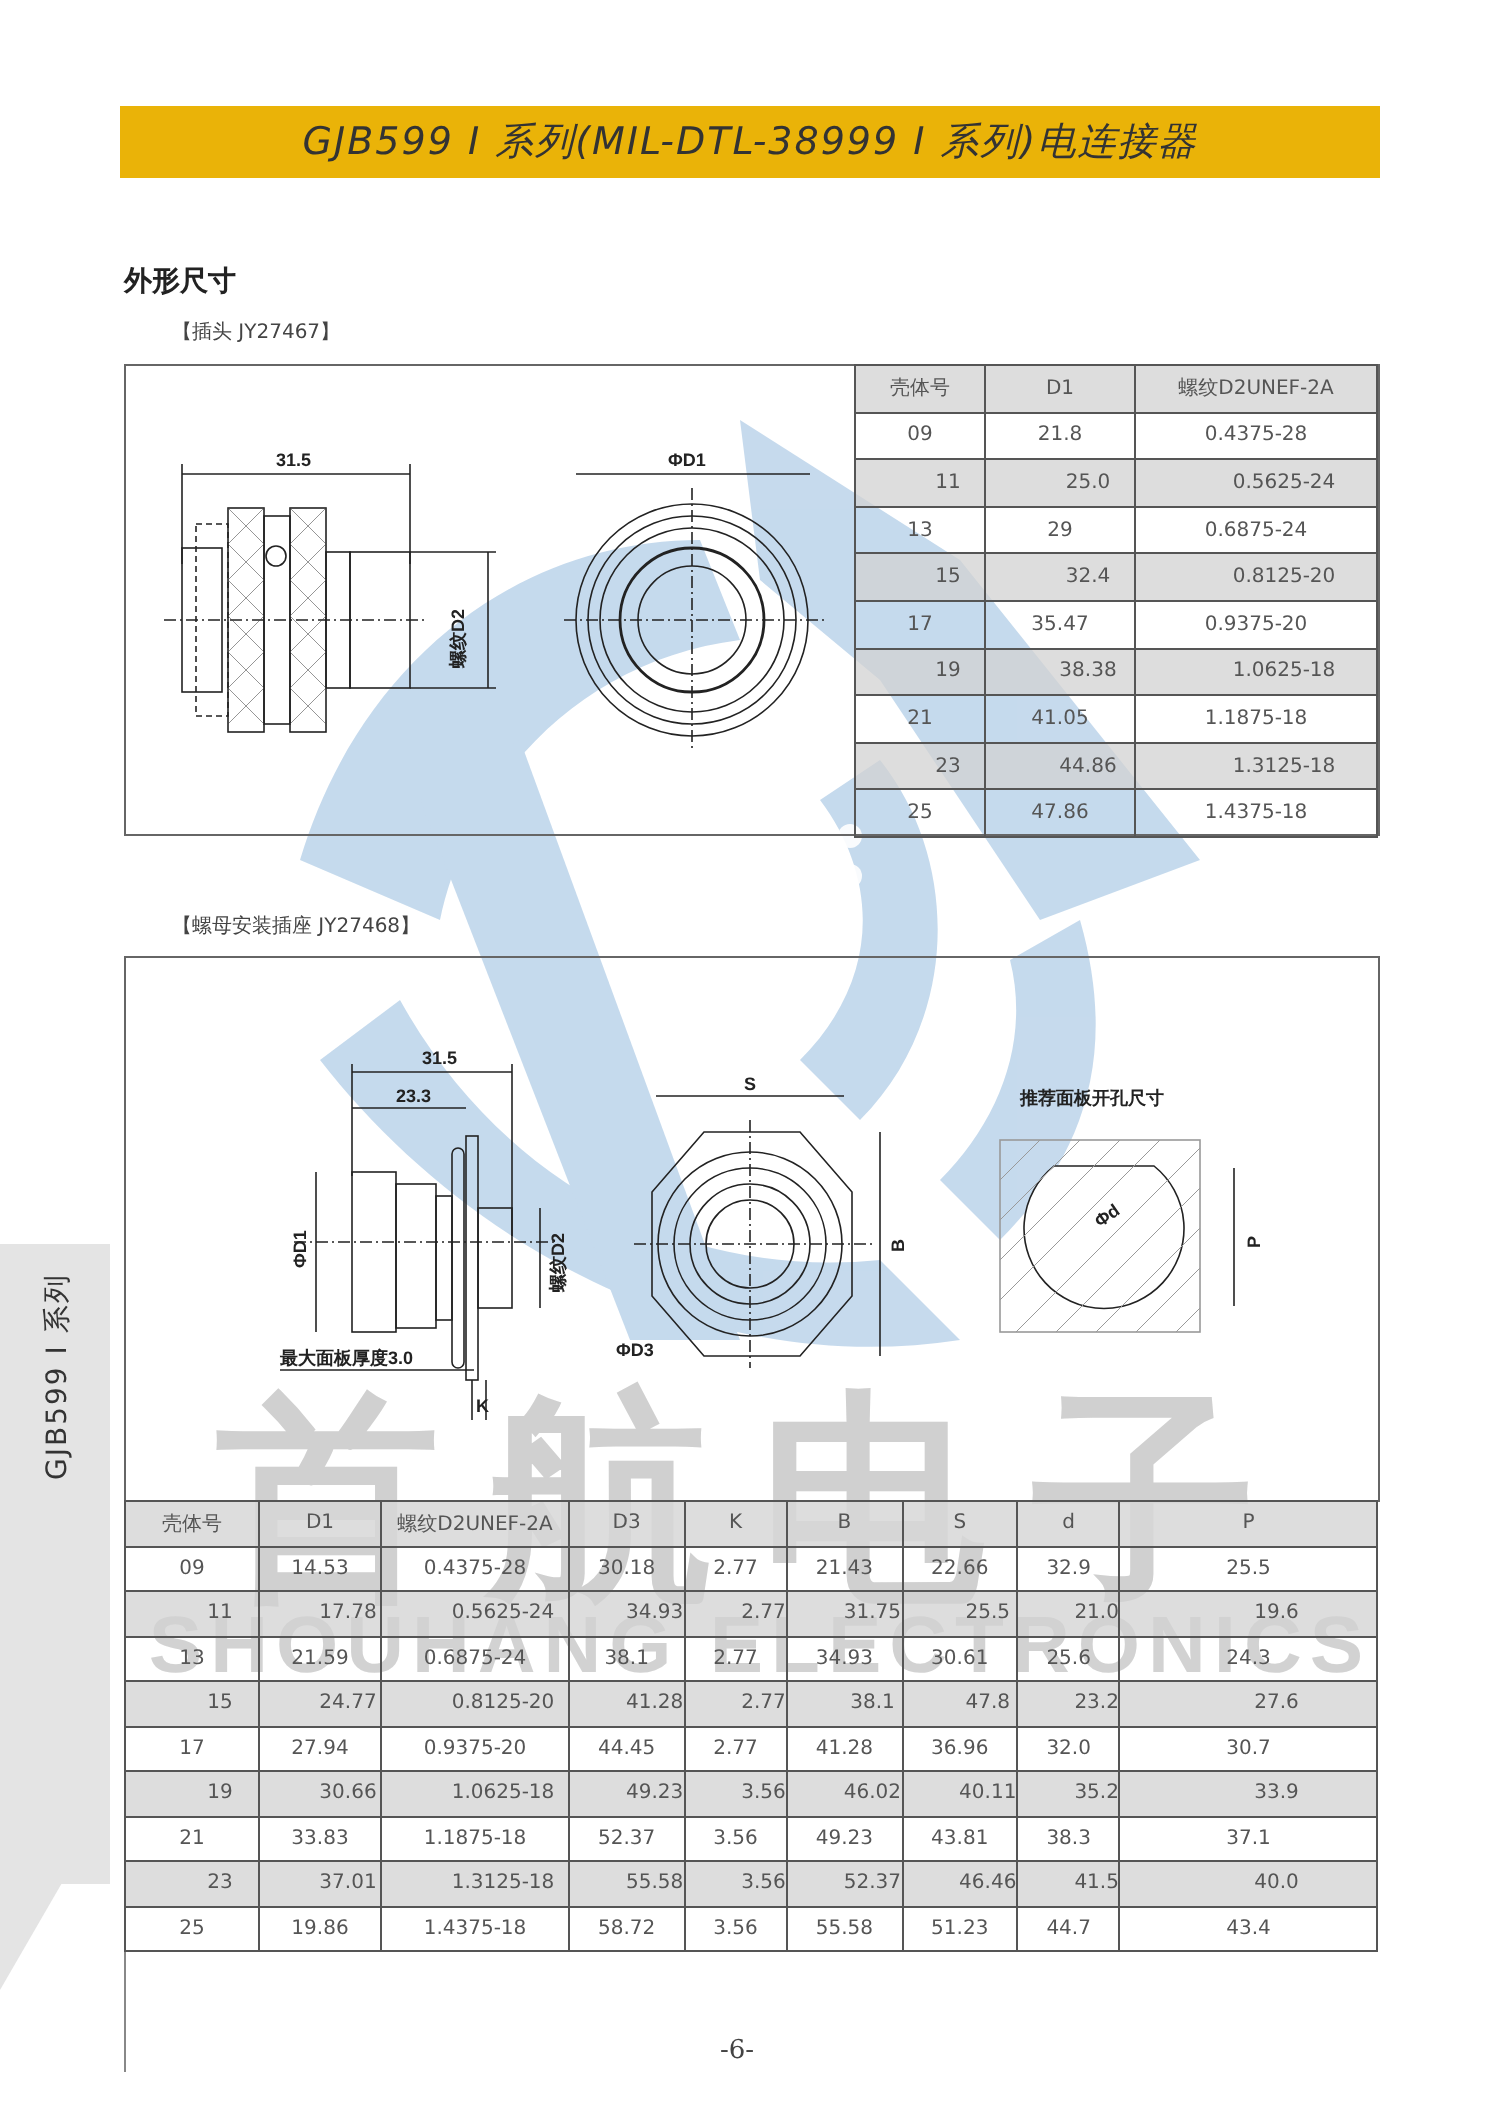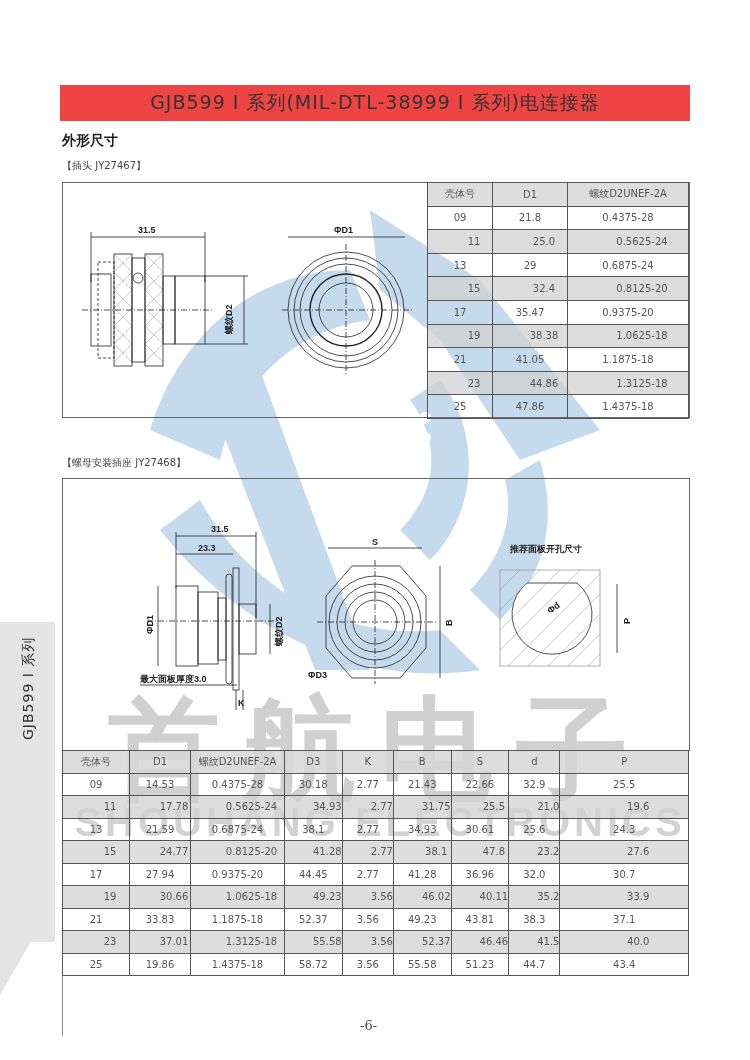--- a/index.html
+++ b/index.html
@@ -1,24 +1,24 @@
 <!DOCTYPE html>
 <html><head>
 <meta charset="utf-8">
 <style>
   html, body { margin:0; padding:0; }
   body { width:750px; height:1060px; background:#ffffff; position:relative; overflow:hidden;
          font-family:"DejaVu Sans", "Liberation Sans", sans-serif; color:#333; }
 
-  .title-bar { position:absolute; left:60px; top:85px; width:630px; height:36px; background:#ef4444;
+  .title-bar { position:absolute; left:60px; top:53px; width:630px; height:36px; background:#eab308;
                display:flex; align-items:center; justify-content:center;
-               font-size:19px; letter-spacing:1px; color:#333; }
+               font-size:19px; letter-spacing:1px; color:#333;font-style:italic; }
 
   .section-head { position:absolute; left:62px; top:132px; font-size:14px; font-weight:bold; color:#222; }
-  .sub-label { position:absolute; font-size:10px; color:#444; }
+  .sub-label { position:absolute; font-size:10px; color:#444;margin-left:24px; }
 
   
   .side-band { position:absolute; left:0; top:622px; width:55px; height:320px; background:#e4e4e4; }
   .side-band-tri { position:absolute; left:0; top:900px; width:0; height:0;
                    border-top:95px solid #e4e4e4; border-right:55px solid transparent; }
   .side-text { position:absolute; left:20px; top:740px; transform:rotate(-90deg); transform-origin:left top;
                font-size:14px; color:#333; white-space:nowrap; letter-spacing:1px; }
   .side-rule { position:absolute; left:62px; top:968px; width:1px; height:68px; background:#888; }
 
   

